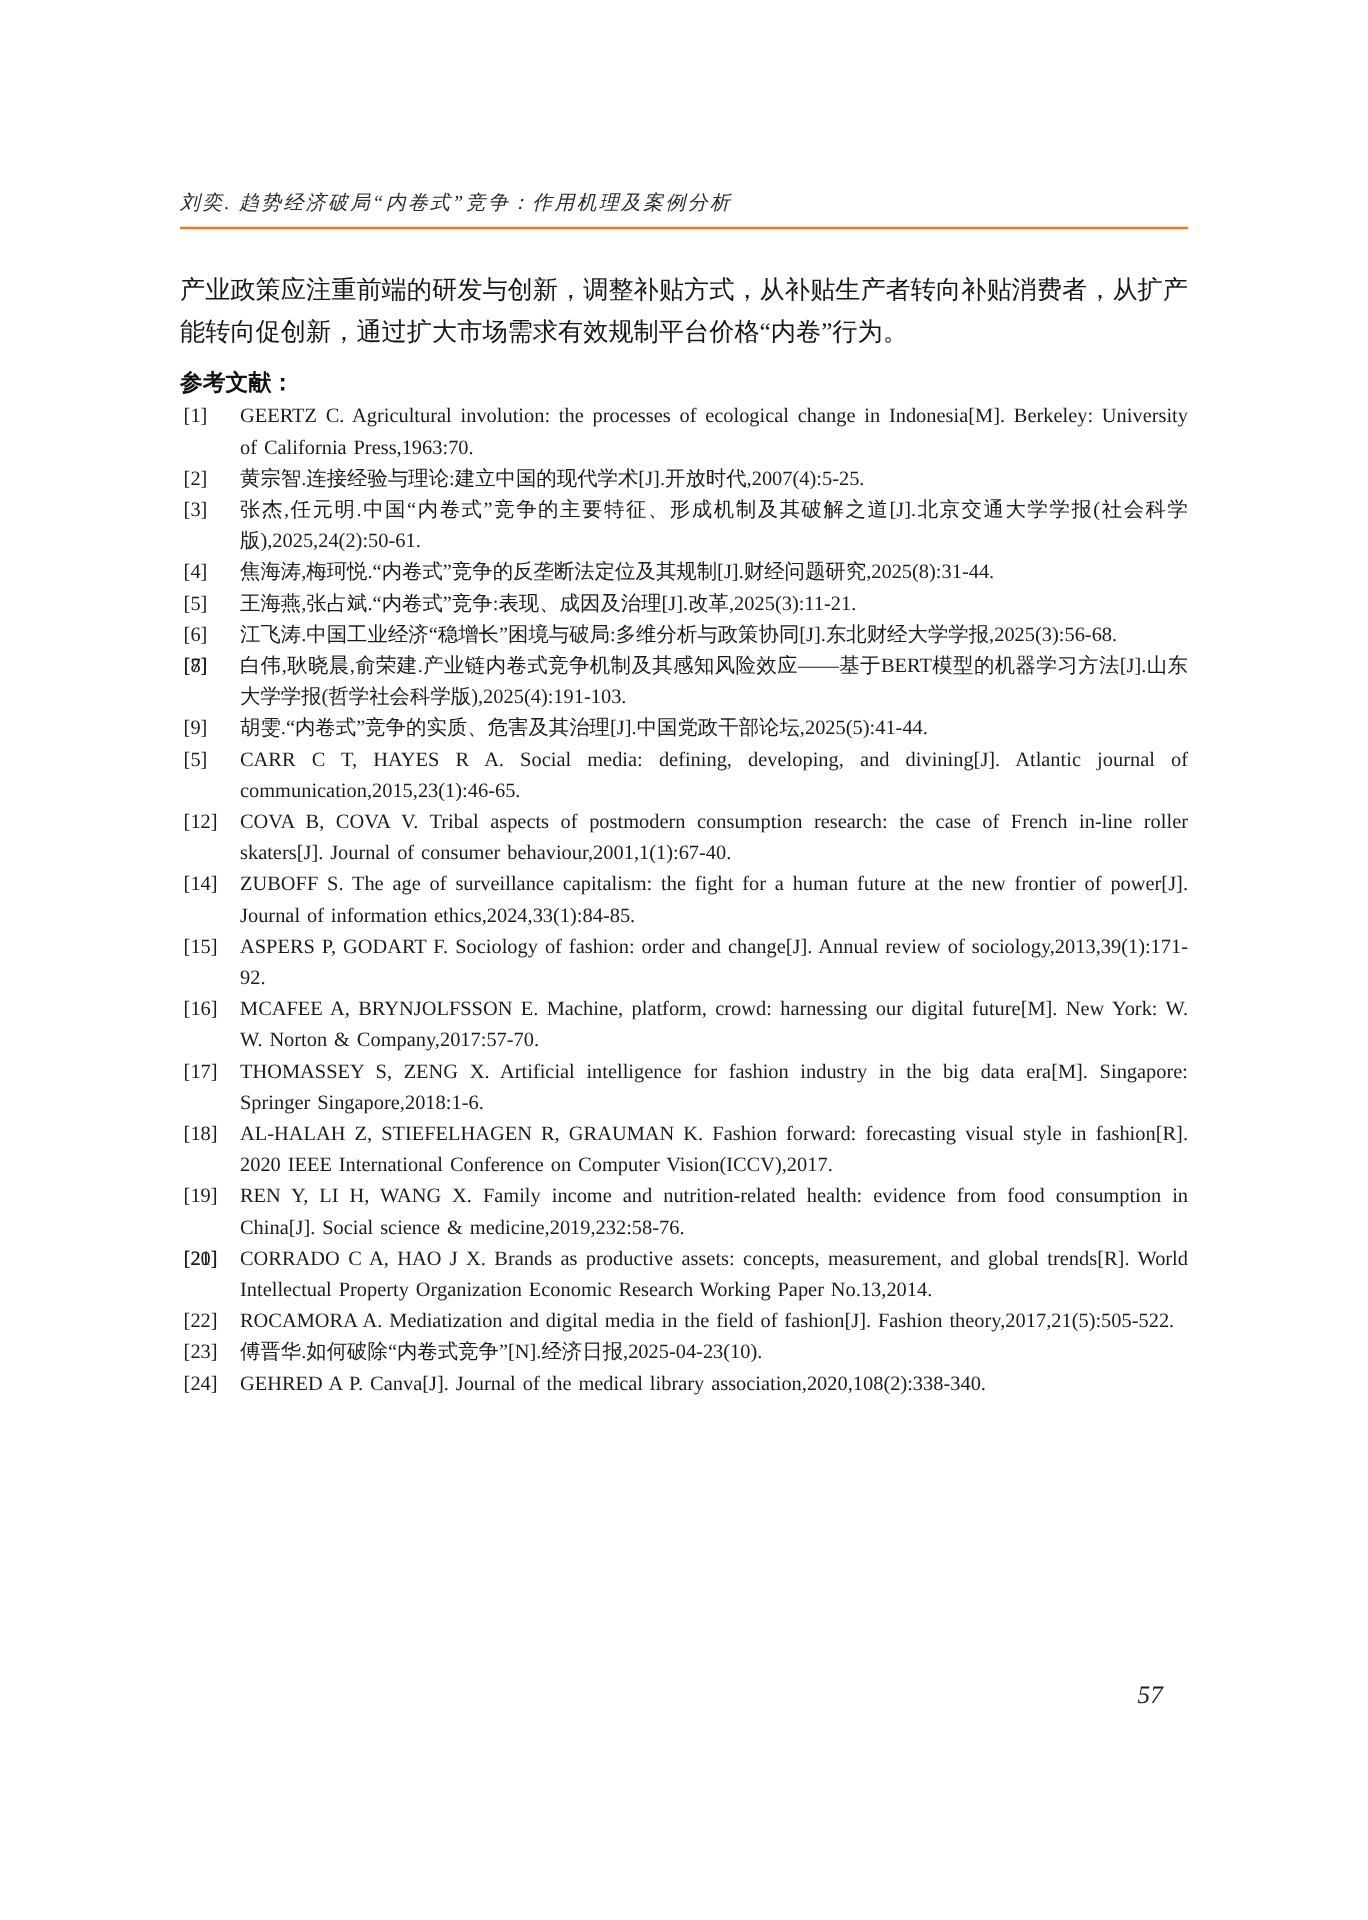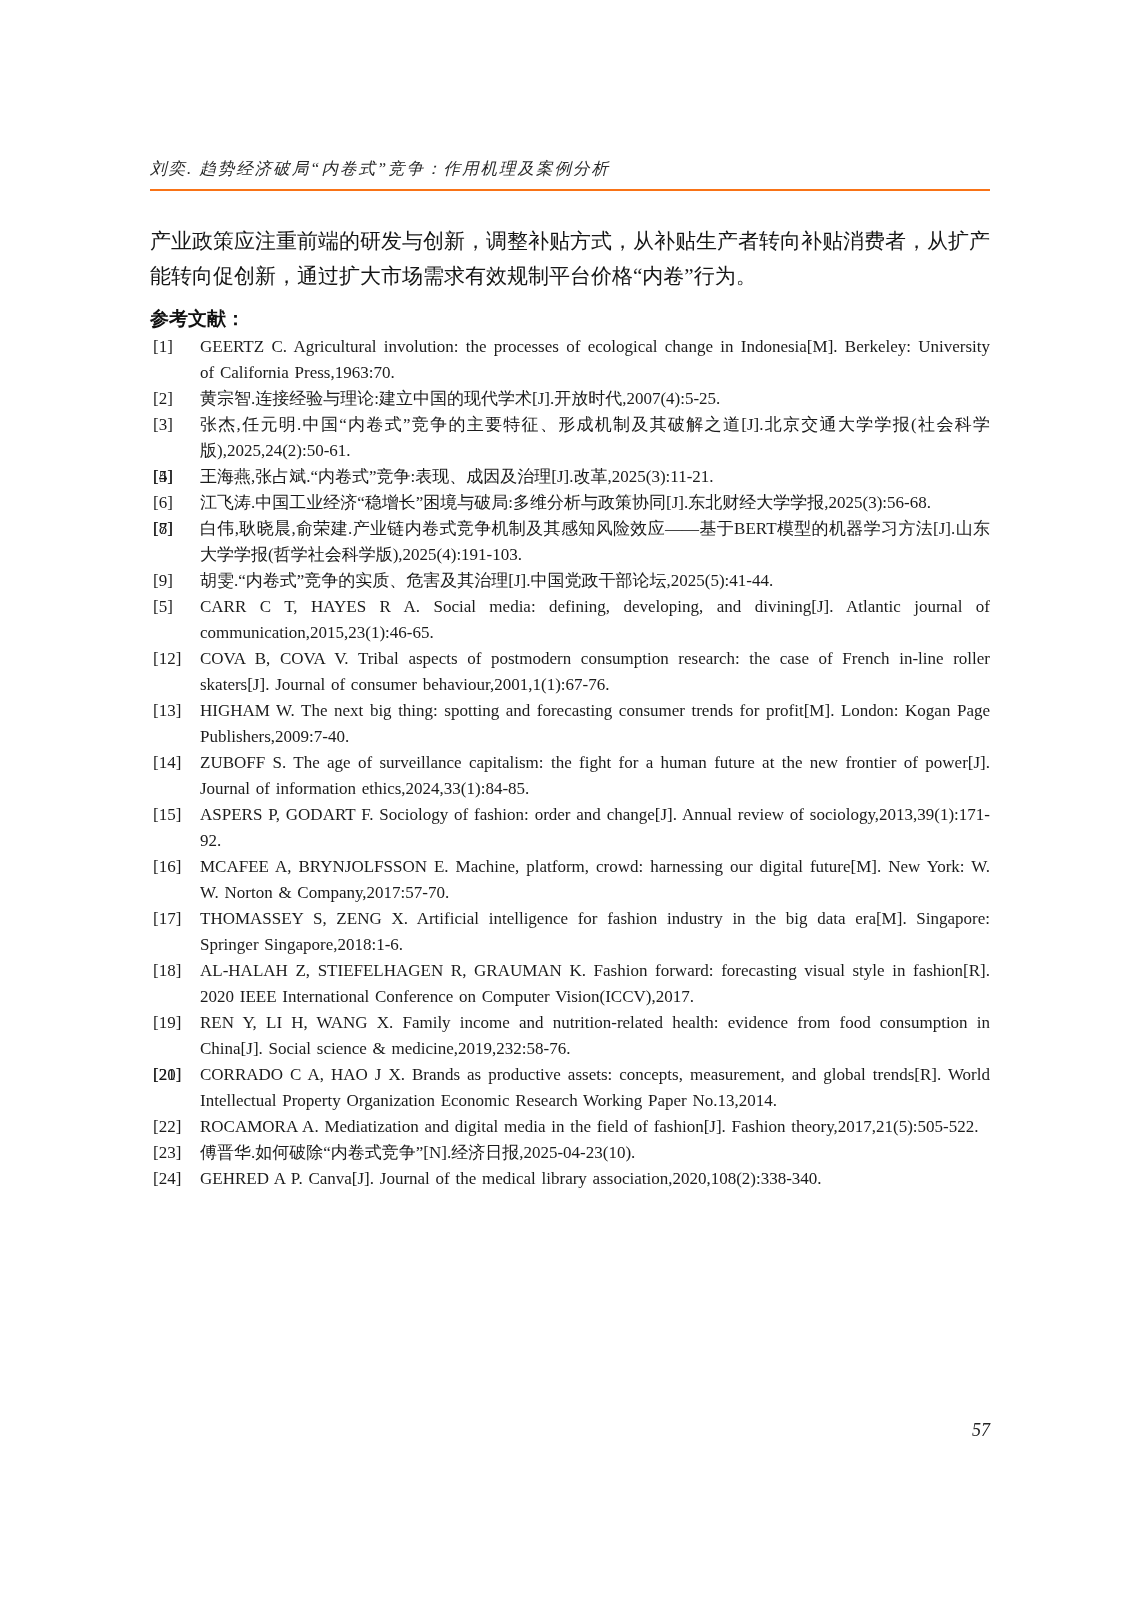--- a/index.html
+++ b/index.html
@@ -59,55 +59,53 @@
   .ref-num {
     position: absolute;
     left: 3px;
     top: 0;
   }
   .ref-text { word-spacing: 1.5px; }
 
   
   .page-number {
     position: absolute;
-    left: 972px;
+    left: 948px;
     top: 1400px;
-    font-size: 18px;
+    font-size: 21px;
     font-style: italic;
     color: #222;
-    margin-top: 20px;
   }
 </style>
 </head>
 <body>
 
 <div class="page">
 
   <header class="content running-head">
     <span>刘奕. 趋势经济破局“内卷式”竞争：作用机理及案例分析</span>
   </header>
 
   <main>
     <p class="content lead-paragraph">产业政策应注重前端的研发与创新，调整补贴方式，从补贴生产者转向补贴消费者，从扩产能转向促创新，通过扩大市场需求有效规制平台价格“内卷”行为。</p>
 
     <h2 class="content refs-heading">参考文献：</h2>
 
     <div class="content refs-list">
         <div class="ref-item"><span class="ref-num">[1]</span><span class="ref-text">GEERTZ C. Agricultural involution: the processes of ecological change in Indonesia[M]. Berkeley: University of California Press,1963:70.</span></div>
         <div class="ref-item"><span class="ref-num">[2]</span><span class="ref-text">黄宗智.连接经验与理论:建立中国的现代学术[J].开放时代,2007(4):5-25.</span></div>
         <div class="ref-item"><span class="ref-num">[3]</span><span class="ref-text">张杰,任元明.中国“内卷式”竞争的主要特征、形成机制及其破解之道[J].北京交通大学学报(社会科学版),2025,24(2):50-61.</span></div>
-        <div class="ref-item"><span class="ref-num">[4]</span></div>
+        <div class="ref-item"><span class="ref-num">[4]</span><span class="ref-text">焦海涛,梅珂悦.“内卷式”竞争的反垄断法定位及其规制[J].财经问题研究,2025(8):31-44.</span></div>
         <div class="ref-item"><span class="ref-num">[5]</span><span class="ref-text">王海燕,张占斌.“内卷式”竞争:表现、成因及治理[J].改革,2025(3):11-21.</span></div>
         <div class="ref-item"><span class="ref-num">[6]</span><span class="ref-text">江飞涛.中国工业经济“稳增长”困境与破局:多维分析与政策协同[J].东北财经大学学报,2025(3):56-68.</span></div>
         <div class="ref-item"><span class="ref-num">[7]</span></div>
         <div class="ref-item"><span class="ref-num">[8]</span><span class="ref-text">白伟,耿晓晨,俞荣建.产业链内卷式竞争机制及其感知风险效应——基于BERT模型的机器学习方法[J].山东大学学报(哲学社会科学版),2025(4):191-103.</span></div>
         <div class="ref-item"><span class="ref-num">[9]</span><span class="ref-text">胡雯.“内卷式”竞争的实质、危害及其治理[J].中国党政干部论坛,2025(5):41-44.</span></div>
         <div class="ref-item"><span class="ref-num">[5]</span><span class="ref-text">CARR C T, HAYES R A. Social media: defining, developing, and divining[J]. Atlantic journal of communication,2015,23(1):46-65.</span></div>
-        <div class="ref-item"><span class="ref-num">[12]</span><span class="ref-text">COVA B, COVA V. Tribal aspects of postmodern consumption research: the case of French in-line roller skaters[J]. Journal of consumer behaviour,2001,1(1):67-76.</span></div>
-        <div class="ref-item"><span class="ref-num">[13]</span><span class="ref-text">HIGHAM W. The next big thing: spotting and forecasting consumer trends for profit[M]. London: Kogan Page Publishers,2009:7-40.</span></div>
+        <div class="ref-item"><span class="ref-num">[12]</span><span class="ref-text">COVA B, COVA V. Tribal aspects of postmodern consumption research: the case of French in-line roller skaters[J]. Journal of consumer behaviour,2001,1(1):67-40.</span></div>
         <div class="ref-item"><span class="ref-num">[14]</span><span class="ref-text">ZUBOFF S. The age of surveillance capitalism: the fight for a human future at the new frontier of power[J]. Journal of information ethics,2024,33(1):84-85.</span></div>
         <div class="ref-item"><span class="ref-num">[15]</span><span class="ref-text">ASPERS P, GODART F. Sociology of fashion: order and change[J]. Annual review of sociology,2013,39(1):171-92.</span></div>
         <div class="ref-item"><span class="ref-num">[16]</span><span class="ref-text">MCAFEE A, BRYNJOLFSSON E. Machine, platform, crowd: harnessing our digital future[M]. New York: W. W. Norton &amp; Company,2017:57-70.</span></div>
         <div class="ref-item"><span class="ref-num">[17]</span><span class="ref-text">THOMASSEY S, ZENG X. Artificial intelligence for fashion industry in the big data era[M]. Singapore: Springer Singapore,2018:1-6.</span></div>
         <div class="ref-item"><span class="ref-num">[18]</span><span class="ref-text">AL-HALAH Z, STIEFELHAGEN R, GRAUMAN K. Fashion forward: forecasting visual style in fashion[R]. 2020 IEEE International Conference on Computer Vision(ICCV),2017.</span></div>
         <div class="ref-item"><span class="ref-num">[19]</span><span class="ref-text">REN Y, LI H, WANG X. Family income and nutrition-related health: evidence from food consumption in China[J]. Social science &amp; medicine,2019,232:58-76.</span></div>
         <div class="ref-item"><span class="ref-num">[20]</span></div>
         <div class="ref-item"><span class="ref-num">[21]</span><span class="ref-text">CORRADO C A, HAO J X. Brands as productive assets: concepts, measurement, and global trends[R]. World Intellectual Property Organization Economic Research Working Paper No.13,2014.</span></div>
         <div class="ref-item"><span class="ref-num">[22]</span><span class="ref-text">ROCAMORA A. Mediatization and digital media in the field of fashion[J]. Fashion theory,2017,21(5):505-522.</span></div>
         <div class="ref-item"><span class="ref-num">[23]</span><span class="ref-text">傅晋华.如何破除“内卷式竞争”[N].经济日报,2025-04-23(10).</span></div>

